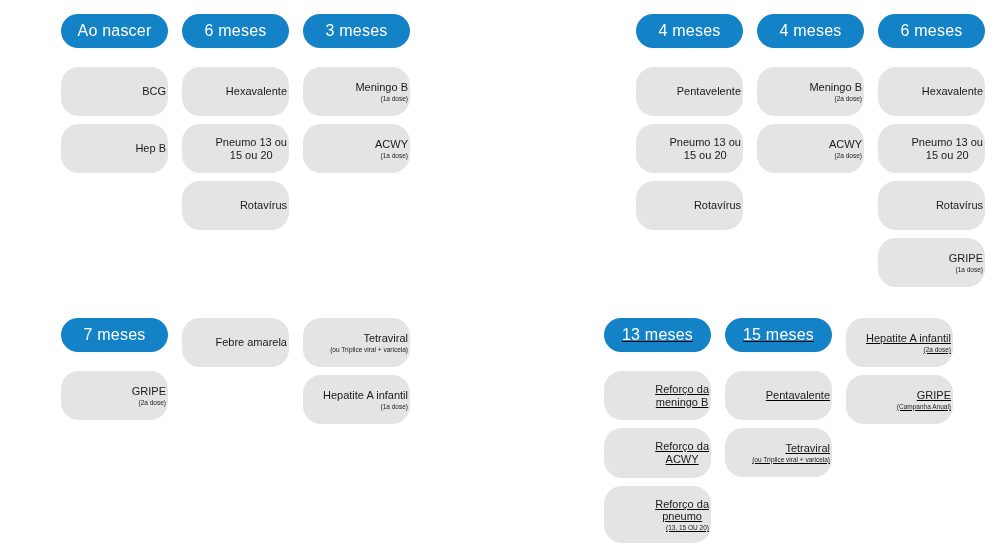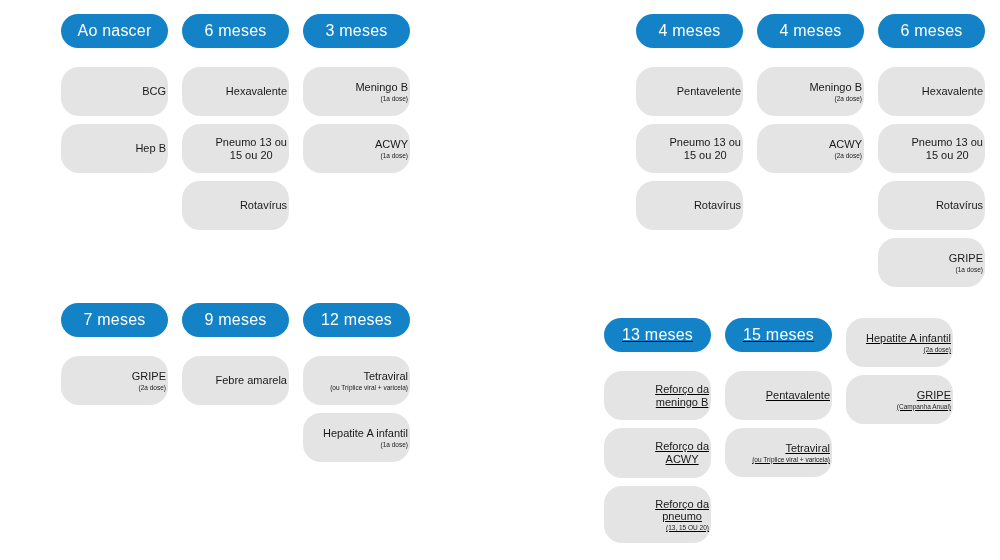--- a/index.html
+++ b/index.html
@@ -17,21 +17,21 @@
   }
   .group{
     position:absolute;
     display:grid;
     grid-template-columns:repeat(3,107px);
     column-gap:14px;
     align-items:start;
   }
   #group-0{left:61px;top:14px;}
   #group-1{left:636px;top:14px;}
-  #group-2{left:61px;top:303px;}
+  #group-2{left:61px;top:318px;}
   #group-3{left:604px;top:318px;text-decoration:underline;}
   .column{
     display:flex;
     flex-direction:column;
     gap:8px;
   }
   .age-header{
     height:34px;
     border-radius:18px;
     background:var(--blue);
@@ -150,27 +150,25 @@
   </div>
 <div class="group" id="group-2">
     <div class="column">
       <div class="age-header">7 meses</div>
       <div class="pill">
         <div class="pill-label">GRIPE</div>
         <div class="pill-sub">(2a dose)</div>
       </div>
     </div>
     <div class="column">
-      <div class="age-header">9 meses</div>
       <div class="pill">
         <div class="pill-label">Febre amarela</div>
       </div>
     </div>
     <div class="column">
-      <div class="age-header">12 meses</div>
       <div class="pill">
         <div class="pill-label">Tetraviral</div>
         <div class="pill-sub">(ou Tríplice viral + varicela)</div>
       </div>
       <div class="pill">
         <div class="pill-label">Hepatite A infantil</div>
         <div class="pill-sub">(1a dose)</div>
       </div>
     </div>
   </div>

